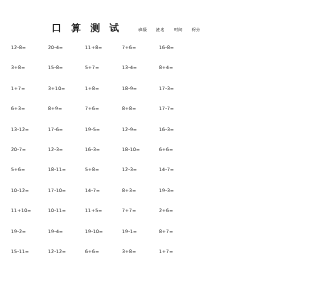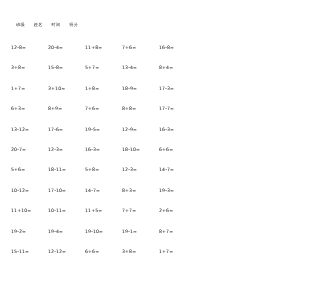--- a/index.html
+++ b/index.html
@@ -83,20 +83,21 @@
   .c2 { left: 85px; }
   .c3 { left: 122px; }
   .c4 { left: 159px; }
 </style>
 </head>
 <body>
 
 <div class="page">
 
   <div class="header">
+    <div class="title">口 算 测 试</div>
     <div class="meta">
       <span class="meta-field">班级</span>
       <span class="meta-field">姓名</span>
       <span class="meta-field">时间</span>
       <span class="meta-field">得分</span>
     </div>
   </div>
 
   <div class="grid">
 

